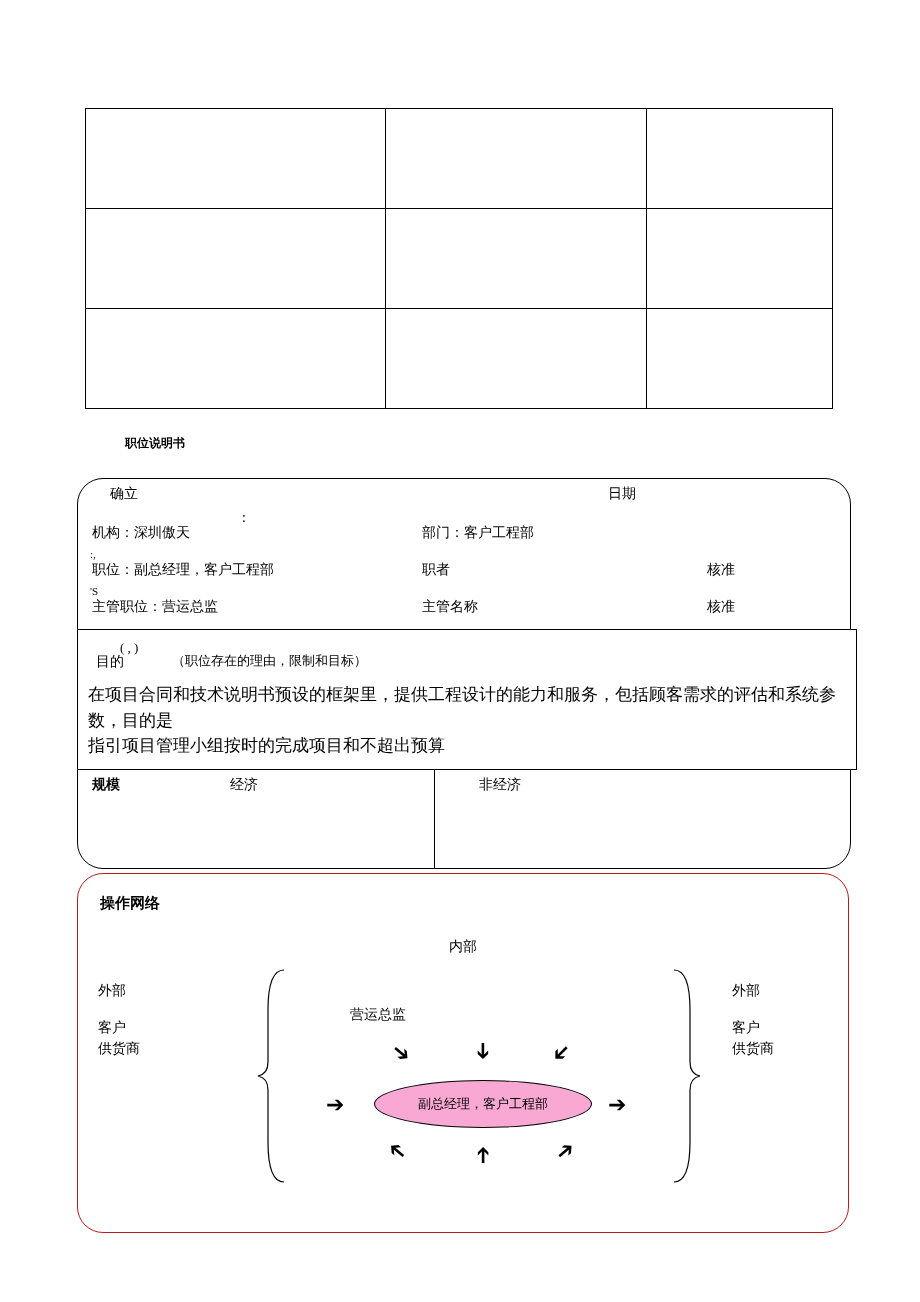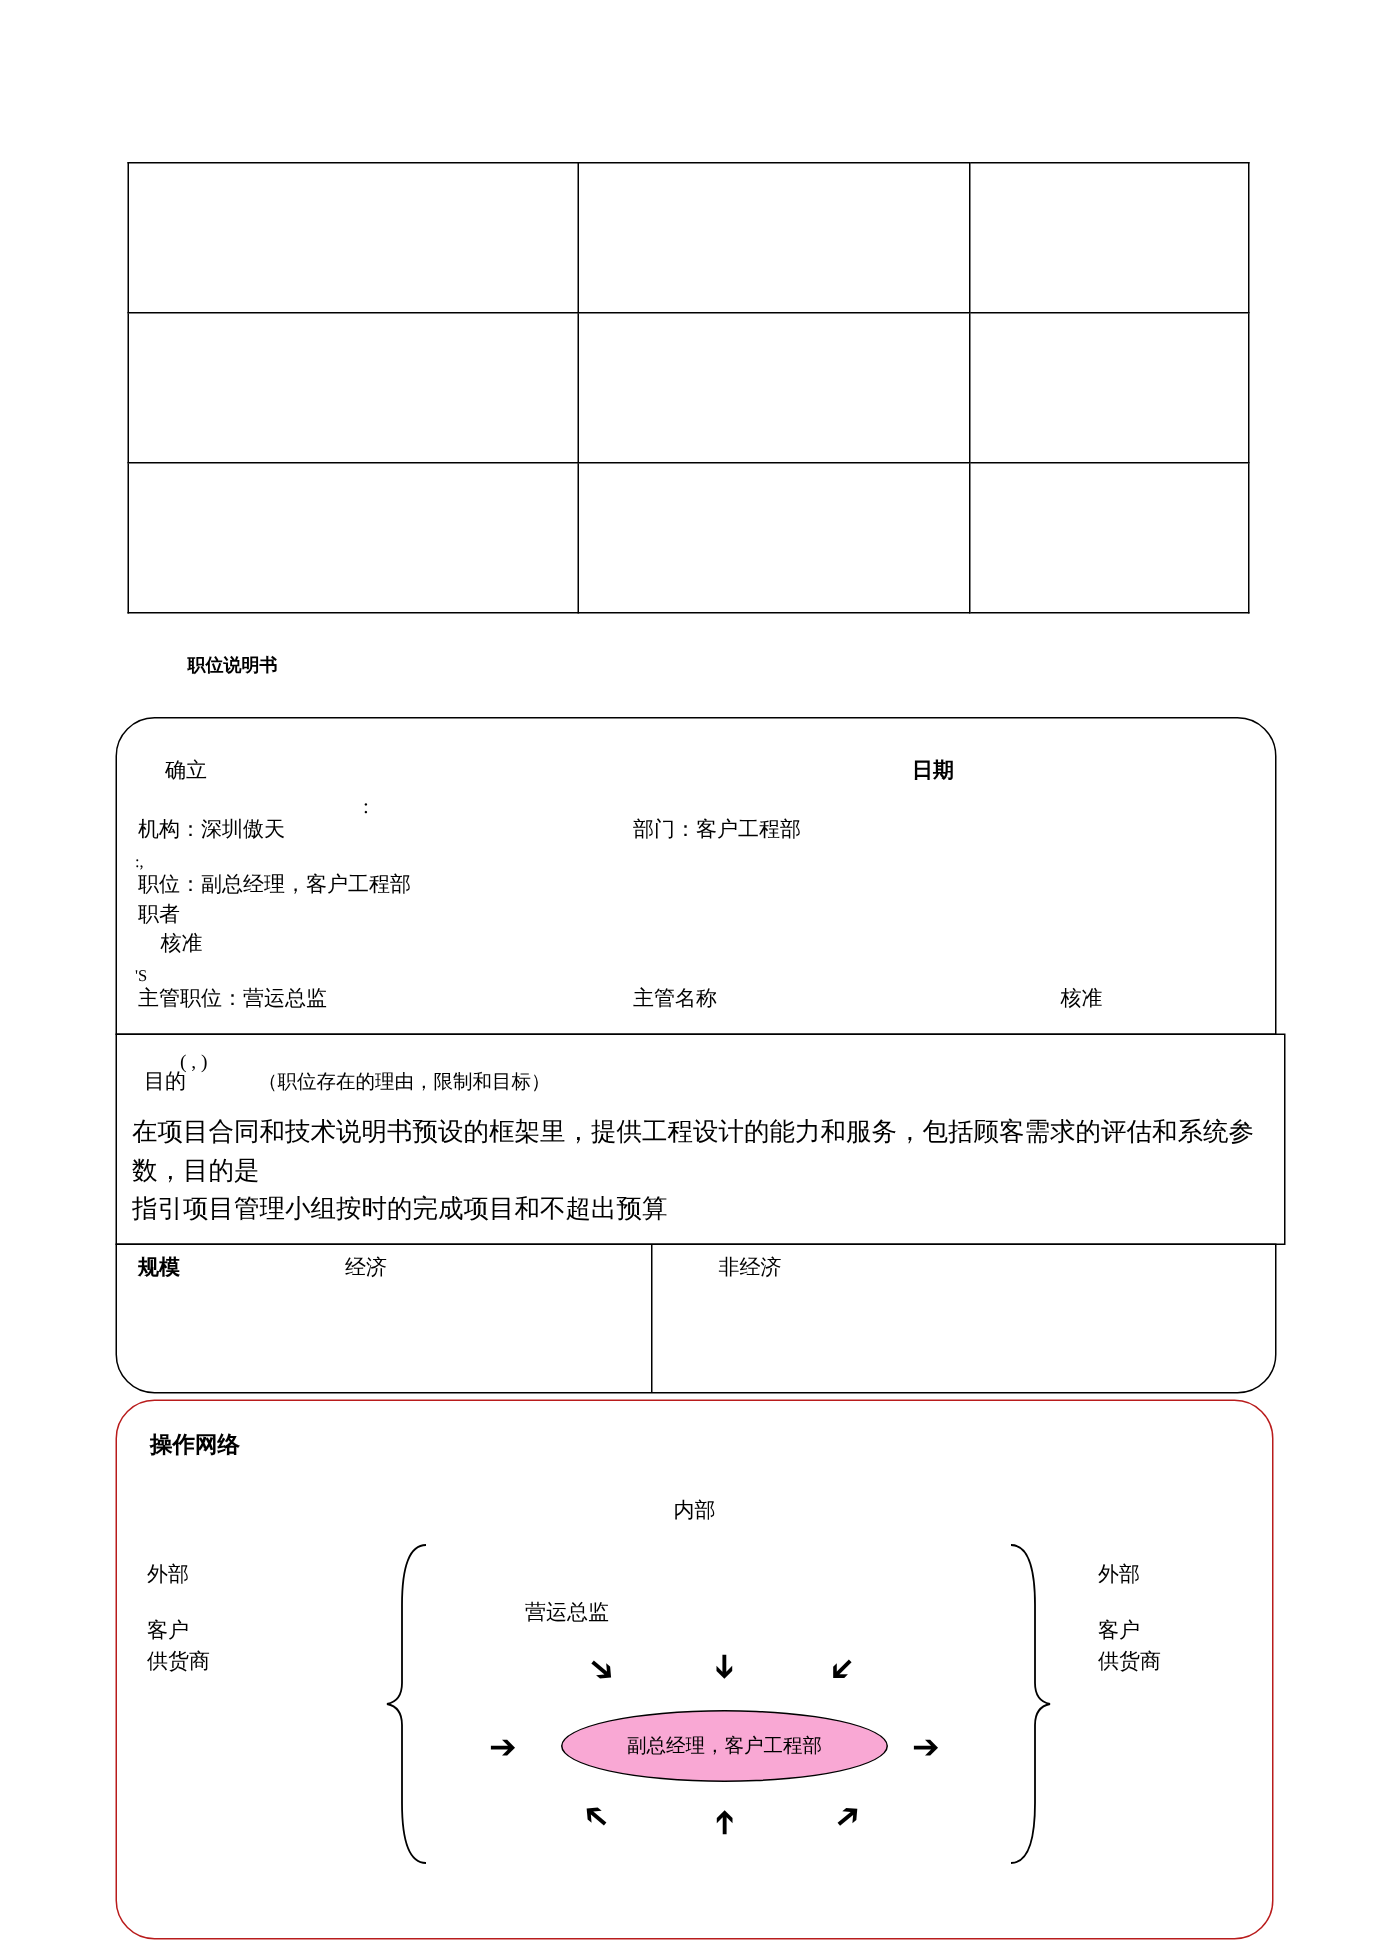--- a/index.html
+++ b/index.html
@@ -38,38 +38,38 @@
     .doc-title {
       margin-top: 26px;
       margin-left: 40px;
       font-weight: bold;
       font-size: 12px;
     }
     
     .header-box {
       margin-top: 26px;
       width: 774px;
-      padding: 26px 14px 8px 14px;
+      padding: 5px 14px 8px 14px;
       border: 1px solid #000;
       border-radius: 26px 26px 0 0;
       position: relative;
       font-size: 14px;
       line-height: 1.4;
       margin-left: -8px;
     }
     .header-row {
       display: flex;
       margin-bottom: 4px;
     }
     .hr-confirm {
       margin-left: 18px;
     }
     .hr-date-label {
       margin-left: 470px;
-      font-weight: bold;
+      font-weight: normal;
     }
     .hr-colon {
       margin-left: 150px;
     }
     .hr-left {
       width: 330px;
       margin-left: 0;
     }
     .hr-mid {
       width: 270px;
@@ -265,21 +265,21 @@
       <span class="hr-date-label">日期</span>
     </div>
     <div class="header-row">
       <span class="hr-colon">:</span>
     </div>
     <div class="header-row" style="margin-top:-8px;">
       <span class="hr-left">机构：深圳傲天</span>
       <span class="hr-mid">部门：客户工程部</span>
     </div>
     <div class="small-mark">:,</div>
-    <div class="header-row" style="margin-top:-2px;flex-direction:column;">
+    <div class="header-row" style="margin-top:-2px;">
       <span class="hr-left">职位：副总经理，客户工程部</span>
       <span class="hr-mid">职者</span>
       <span class="hr-right">核准</span>
     </div>
     <div class="small-mark">'S</div>
     <div class="header-row" style="margin-top:-2px;">
       <span class="hr-left">主管职位：营运总监</span>
       <span class="hr-mid">主管名称</span>
       <span class="hr-right">核准</span>
     </div>

